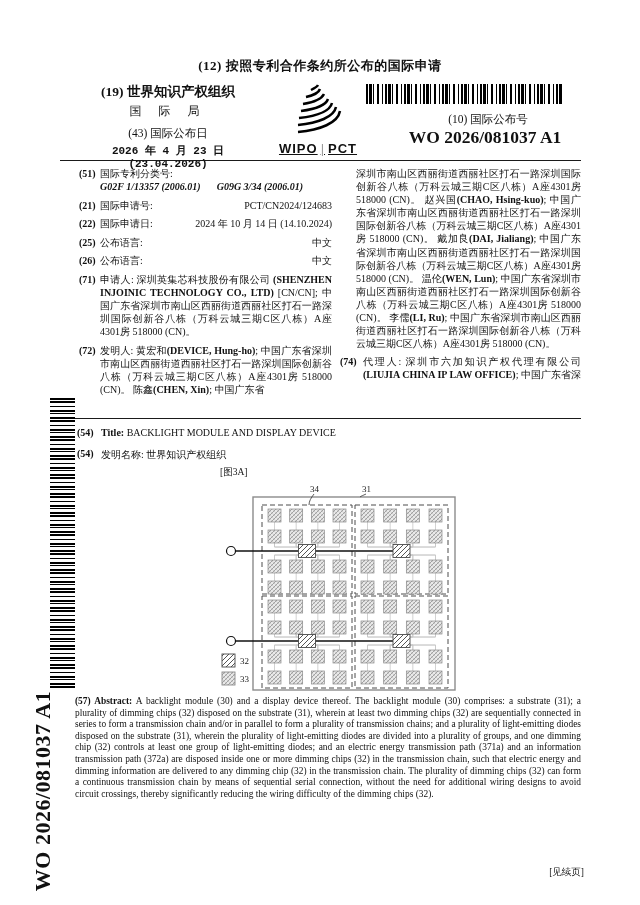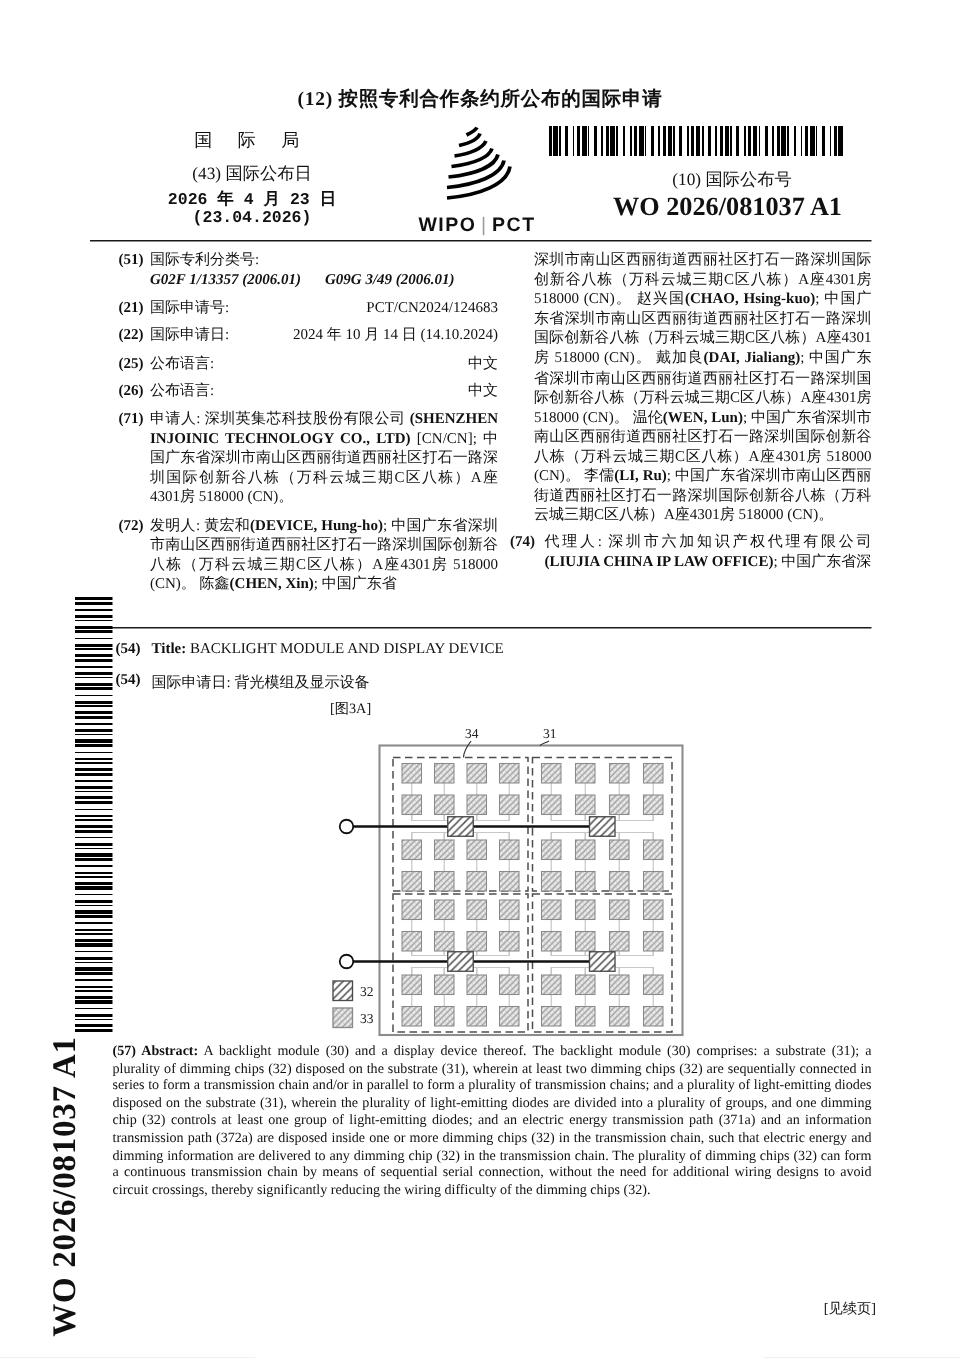--- a/index.html
+++ b/index.html
@@ -8,21 +8,21 @@
   
   .pct-line{position:absolute;top:57px;left:60px;width:520px;text-align:center;
             font-size:13px;font-weight:bold;letter-spacing:.5px;}
   .hdr-left{position:absolute;top:83px;left:72px;width:192px;text-align:center;}
   .org{font-size:13.5px;font-weight:bold;}
   .bureau{font-size:12px;letter-spacing:7px;margin-top:2px;}
   .pdl{font-size:11.5px;margin-top:6px;}
   .pdate{font-size:11px;font-weight:bold;margin-top:2px;font-family:Liberation Mono, monospace;}
   .logo{position:absolute;top:82px;left:272px;width:92px;text-align:center;}
   .logo-text{font-family:"Liberation Sans","DejaVu Sans",sans-serif;font-weight:bold;
-             font-size:13px;letter-spacing:1px;margin-top:1px;white-space:nowrap;}
+             font-size:13px;letter-spacing:1px;margin-top:1px;white-space:nowrap;text-decoration:underline;}
   .logo-sep{font-weight:normal;color:#9a9a9a;padding:0 3px;}
   .bc-top{position:absolute;top:84px;left:366px;width:196px;height:20px;
           background:repeating-linear-gradient(90deg,#000 0 2px,#fff 2px 3px,#000 3px 6px,
           #fff 6px 7px,#000 7px 8px,#fff 8px 11px,#000 11px 13px,#fff 13px 16px,#000 16px 17px,#fff 17px 19px);}
   .pubno-label{position:absolute;top:112px;left:398px;width:180px;text-align:center;font-size:11.5px;}
   .pubno{position:absolute;top:127px;left:390px;width:190px;text-align:center;
          font-size:17.5px;font-weight:bold;white-space:nowrap;}
   .rule{position:absolute;left:60px;width:521px;border-top:1.6px solid #1a1a1a;height:0;}
   .rule1{top:160px;} .rule2{top:418px;}
   
@@ -57,20 +57,21 @@
   svg text{font-family:"Liberation Serif","DejaVu Serif",serif;fill:#222;}
 </style>
 </head>
 <body>
 
 <div class="page">
 
   <div class="pct-line">(12) 按照专利合作条约所公布的国际申请</div>
 
   <div class="hdr-left">
+    <div class="org">(19) 世界知识产权组织</div>
     <div class="bureau">国 际 局</div>
     <div class="pdl">(43) 国际公布日</div>
     <div class="pdate">2026 年 4 月 23 日 (23.04.2026)</div>
   </div>
 
   <div class="logo">
     <svg width="56" height="54" viewBox="0 0 56 54">
       <g fill="none" stroke="#000" stroke-width="2.5">
         <path d="M8,50 C30,48 48,41 50,29"></path>
         <path d="M8,43 C28,41 44,35 46,25"></path>
@@ -92,21 +93,21 @@
 
   <div class="rule rule1"></div>
 
   <div class="col col-l">
     <div class="fld">
       <span class="fnum">(51)</span>
       <div class="fbody">
         <div>国际专利分类号:</div>
         <div class="cls-line">
           <span>G02F 1/13357 (2006.01)</span>
-          <span>G09G 3/49 (2006.01)</span>
+          <span>G09G 3/34 (2006.01)</span>
         </div>
       </div>
     </div>
     <div class="fld">
       <span class="fnum">(21)</span>
       <div class="fbody kv">
         <span>国际申请号:</span>
         <span>PCT/CN2024/124683</span>
       </div>
     </div>
@@ -150,21 +151,21 @@
   </div>
 
   <div class="rule rule2"></div>
 
   <div class="title-row t-en">
     <span class="fnum">(54)</span>
     <div class="fbody"><span style="font-weight: bold;">Title: </span><span>BACKLIGHT MODULE AND DISPLAY DEVICE</span></div>
   </div>
   <div class="title-row t-zh">
     <span class="fnum">(54)</span>
-    <div class="fbody"><span>国际申请日: 背光模组及显示设备</span></div>
+    <div class="fbody"><span>发明名称: 世界知识产权组织</span></div>
   </div>
 
   <div class="fig-caption">[图3A]</div>
   <div class="fig-wrap">
     <svg id="fig-svg" width="270" height="220" viewBox="0 0 270 220">
       <defs>
         <pattern id="ph-led" width="4" height="4" patternUnits="userSpaceOnUse">
           <rect width="4" height="4" fill="#e9e9e9"></rect>
           <path d="M0,4 L4,0 M-1,1 L1,-1 M3,5 L5,3" stroke="#9a9a9a" stroke-width="0.9"></path>
           <path d="M0,0 L4,4" stroke="#bdbdbd" stroke-width="0.6"></path>

